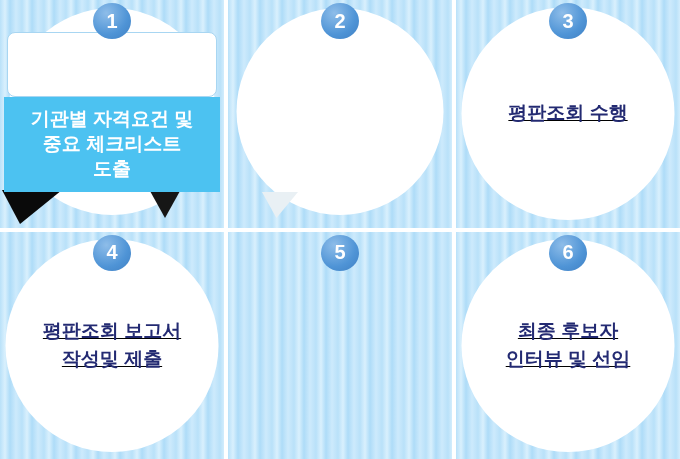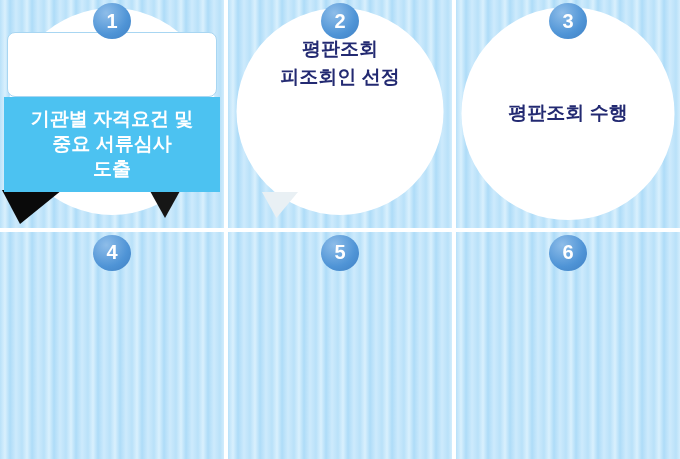--- a/index.html
+++ b/index.html
@@ -22,21 +22,21 @@
   .badge{
     position:absolute;top:3px;left:50%;transform:translateX(-50%);
     width:38px;height:36px;border-radius:50%;
     background:radial-gradient(circle at 35% 28%,#8ebde9 0%,#4f94d6 60%,#3f7fc2 100%);
     color:#ffffff;font-size:20px;font-weight:bold;
     display:flex;align-items:center;justify-content:center;
     z-index:6;
   }
   .circle{
     position:absolute;left:50%;transform:translateX(-50%);
-    background:#ffffff;border-radius:50%;z-index:1;
+    background:#ffffff;border-radius:50%;z-index:1;text-decoration:underline;
   }
   .full .circle{
     top:7px;width:213px;height:213px;
     display:flex;align-items:center;justify-content:center;
   }
   .typeA .circle{top:8px;width:207px;height:207px;}
   .step-title{
     color:#232a72;font-weight:bold;font-size:19px;
     text-align:center;white-space:pre-line;line-height:1.5;
     z-index:2;
@@ -71,46 +71,52 @@
 </head>
 <body>
 
 <div class="grid">
 
   <div class="cell typeA">
     <div class="badge">1</div>
     <div class="circle"></div>
     <div class="frame1"></div>
     <div class="callout">기관별 자격요건 및
-중요 서류심사
+중요 체크리스트
 도출</div>
     <div class="tail1a"></div>
     <div class="tail1b"></div>
   </div>
 
   <div class="cell typeA">
     <div class="badge">2</div>
     <div class="circle"></div>
-    <div class="titleA step-title">평판조회
-피조회인 선정</div>
     <div class="tail2"></div>
   </div>
 
   <div class="cell full">
     <div class="badge">3</div>
     <div class="circle">
       <div class="step-title">평판조회  수행</div>
     </div>
   </div>
 
   <div class="cell full">
     <div class="badge">4</div>
+    <div class="circle">
+      <div class="step-title">평판조회  보고서
+작성및 제출</div>
+    </div>
   </div>
 
   <div class="cell full">
     <div class="badge">5</div>
   </div>
 
   <div class="cell full">
     <div class="badge">6</div>
+    <div class="circle">
+      <div class="step-title">최종 후보자
+인터뷰 및 선임</div>
+    </div>
   </div>
 
 </div>
 
 </body></html>

